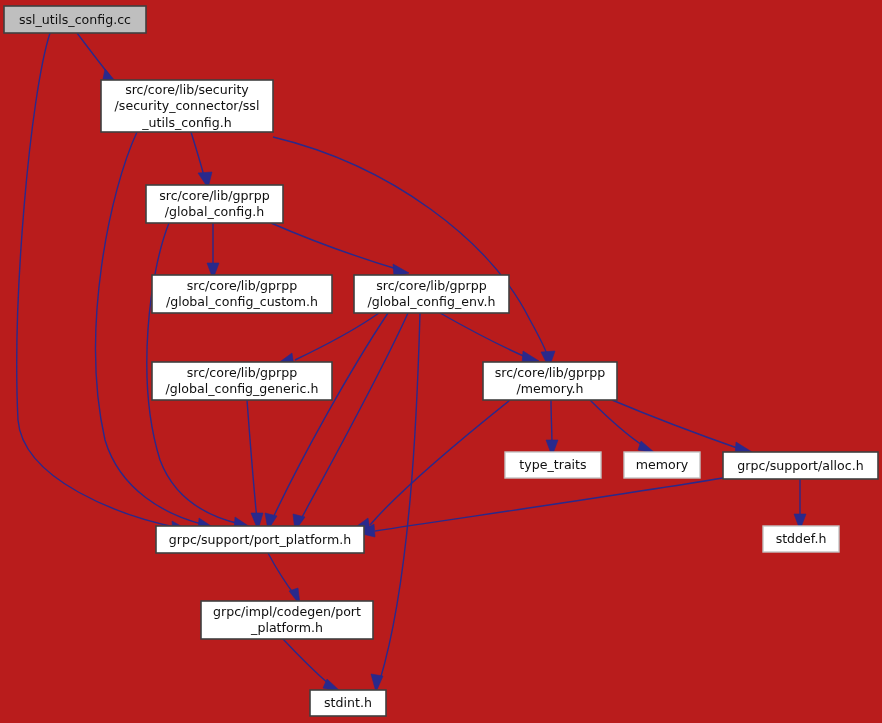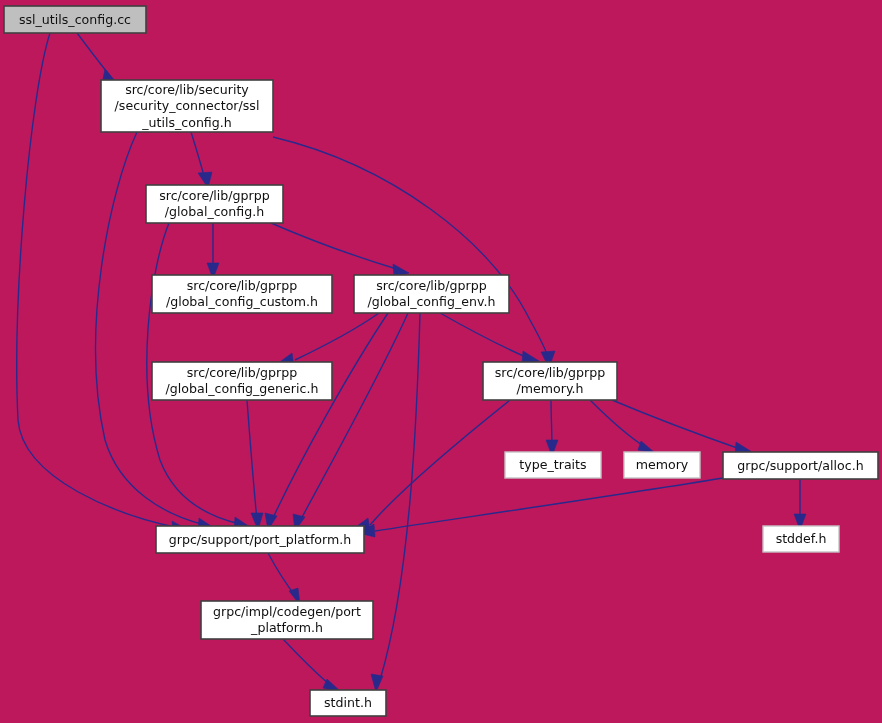--- a/index.html
+++ b/index.html
@@ -4,21 +4,21 @@
 <style>
   html, body {
     margin: 0;
     padding: 0;
     background: #ffffff;
   }
   #graph-root {
     position: relative;
     width: 882px;
     height: 723px;
-    background: #be185d;
+    background: #b91c1c;
     font-family: "DejaVu Sans", "Liberation Sans", sans-serif;
     overflow: hidden;
   }
   svg.graph-canvas {
     position: absolute;
     top: 0;
     left: 0;
     width: 882px;
     height: 723px;
   }

